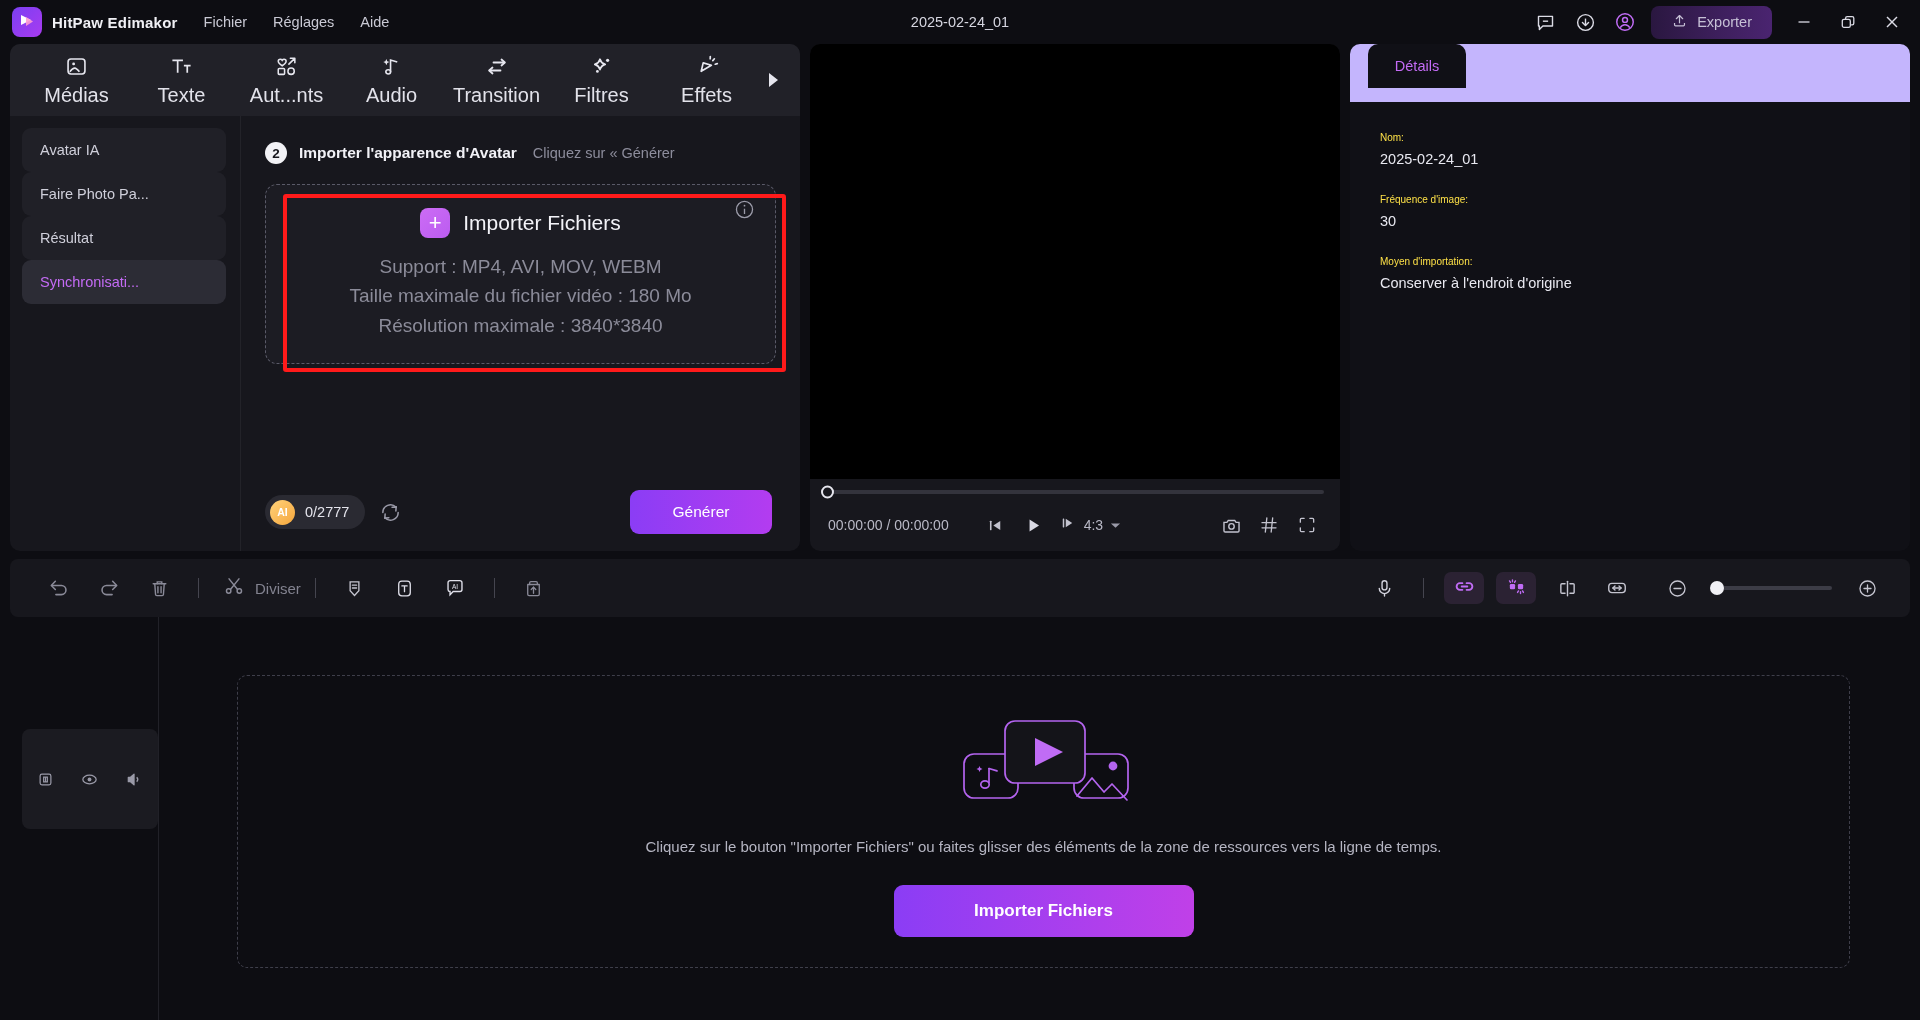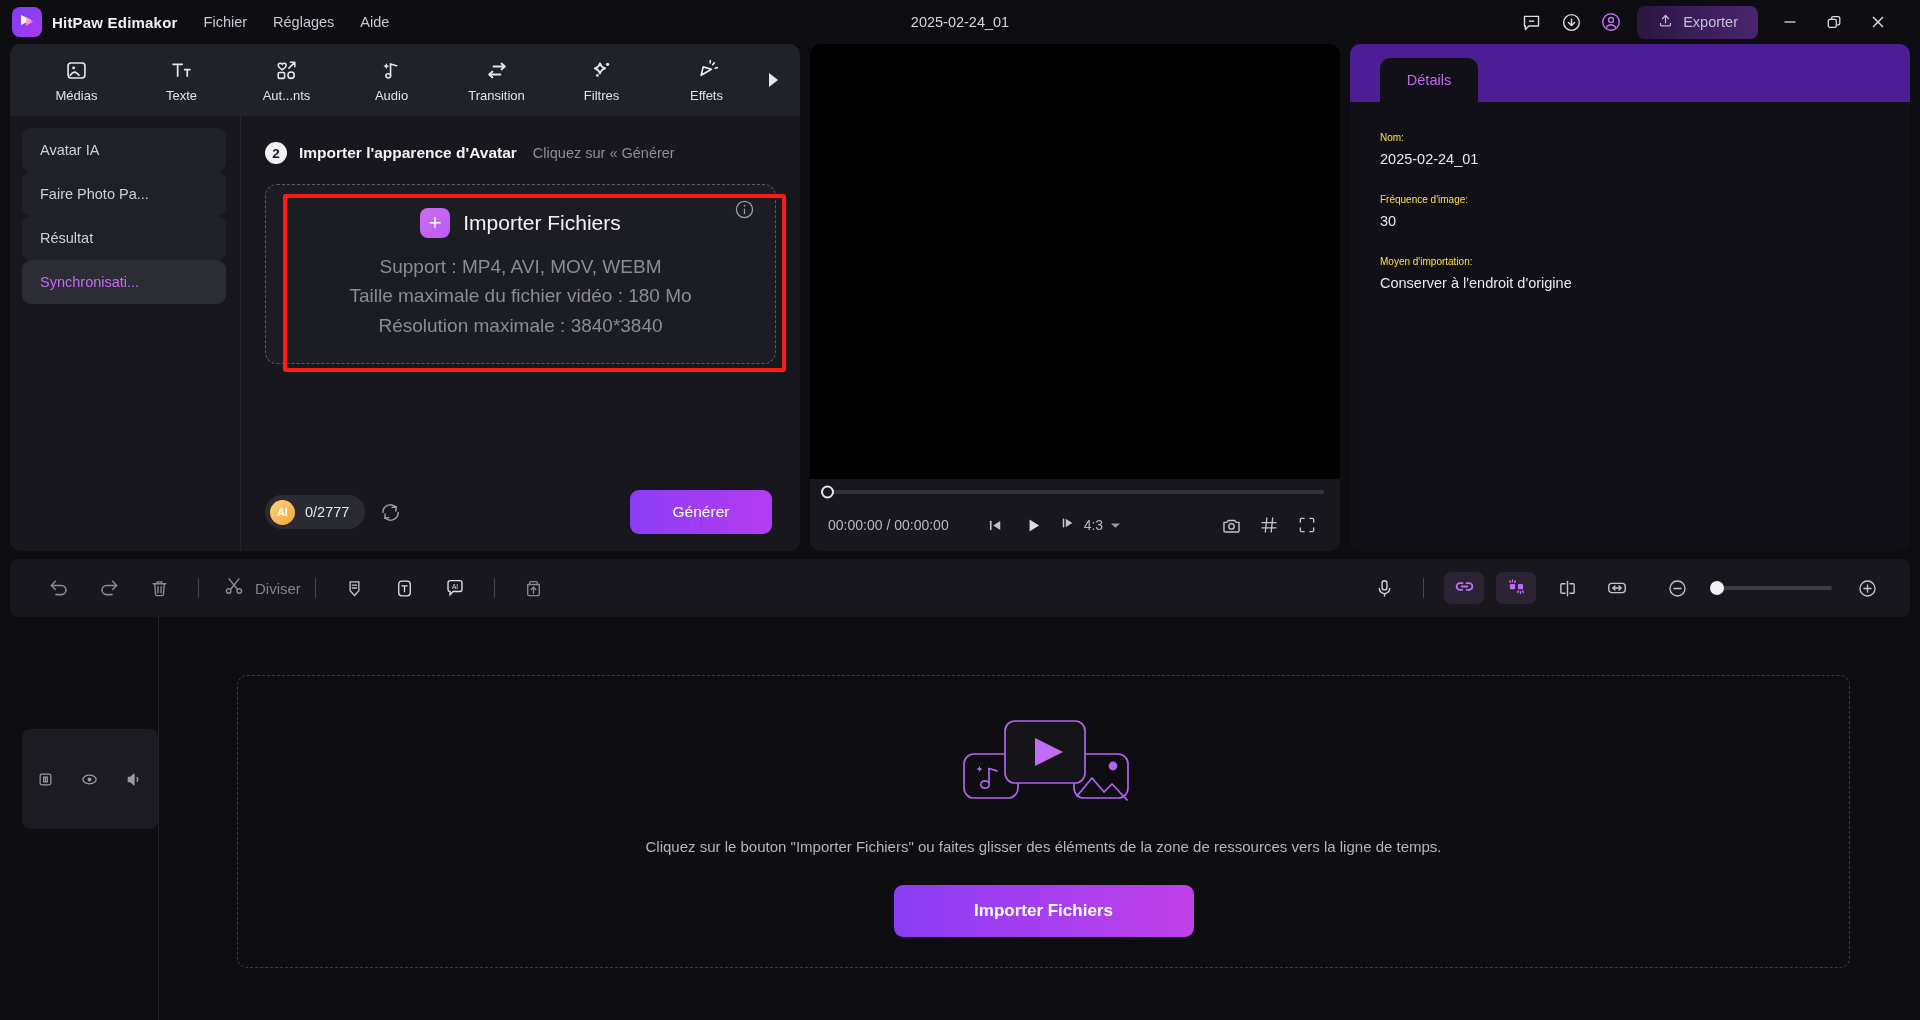--- a/index.html
+++ b/index.html
@@ -26,21 +26,21 @@
     display: flex; align-items: center; justify-content: center;
     margin-right: 10px;
   }
   .logo svg { display:block; }
   .app-name { font-size: 15px; font-weight: bold; color: #f0f0f5; margin-right: 26px; letter-spacing: .2px; }
   .menu-item { font-size: 14.5px; color: #c9c9d4; margin-right: 26px; cursor: default; }
   .doc-title {
     position: absolute; left: 0; right: 0; text-align: center;
     font-size: 14.5px; color: #d6d6e0; pointer-events: none;
   }
-  .tb-right { margin-left: auto; display: flex; align-items: center; gap: 0; padding-right: 20px; z-index: 2; }
+  .tb-right { margin-left: auto; display: flex; align-items: center; gap: 0; padding-right: 6px; z-index: 2; }
   .tb-icon { width: 40px; height: 44px; display: flex; align-items: center; justify-content: center; cursor: pointer; }
   .export-btn {
     display: flex; align-items: center; gap: 9px;
     height: 33px; padding: 0 20px; margin: 0 10px 0 6px;
     border-radius: 8px;
     background: linear-gradient(90deg, #2a1740 0%, #3d1f5c 55%, #4a2470 100%);
     border: none; color: #c6c0d6; font-size: 14.5px;
     font-family: "Liberation Sans", sans-serif; cursor: pointer;
   }
   .win-btn { width: 44px; height: 44px; display:flex; align-items:center; justify-content:center; cursor: pointer; }
@@ -55,21 +55,21 @@
   }
   .tool-tabs {
     height: 72px; min-height: 72px; background: #212128;
     display: flex; align-items: center; padding-left: 14px; position: relative;
   }
   .tool-tab {
     width: 105px; height: 72px;
     display: flex; flex-direction: column; align-items: center; justify-content: center;
     gap: 4px; cursor: pointer;
   }
-  .tool-tab .tt-label { font-size: 13px; color: #e2e2ea; }
+  .tool-tab .tt-label { font-size: 20px; color: #e2e2ea; }
   .tool-tab .tt-ico { height: 26px; display:flex; align-items:center; justify-content:center; }
   .tabs-arrow {
     position: absolute; right: 14px; top: 0; height: 72px; width: 26px;
     display:flex; align-items:center; justify-content:center; cursor: pointer;
   }
   .left-body { flex: 1; display: flex; min-height: 0; }
   .side-list { width: 230px; padding: 12px 14px 0 12px; display: flex; flex-direction: column; }
   .side-item {
     height: 44px; border-radius: 9px; background: #202027;
     display: flex; align-items: center; padding-left: 18px;
@@ -150,21 +150,21 @@
   .ctrl-ico { width: 38px; height: 34px; display: flex; align-items: center; justify-content: center; cursor: pointer; }
   .ratio-box { display: flex; align-items: center; gap: 7px; cursor: pointer; margin: 0 4px 0 6px; }
   .ratio-text { font-size: 14px; color: #b9b9c6; }
   .ctrl-spacer { flex: 1; }
 
   
   .details-panel {
     width: 560px; background: #101016; border-radius: 10px;
     display: flex; flex-direction: column; overflow: hidden;
   }
-  .det-tabbar { height: 58px; min-height: 58px; background: #4c1d95; display: flex; align-items: flex-end; padding-left: 30px; }
+  .det-tabbar { height: 58px; min-height: 58px; background: #c4b5fd; display: flex; align-items: flex-start; padding-left: 18px; }
   .det-tab {
     height: 44px; min-width: 98px; border-radius: 10px 10px 0 0; background: #101016;
     display: flex; align-items: center; justify-content: center;
     font-size: 14.5px; color: #c46bf5; cursor: pointer;
   }
   .det-body { padding: 30px 30px 0 30px; }
   .det-label { font-size: 10px; color: #fde047; margin-bottom: 8px; }
   .det-value { font-size: 14.5px; color: #e8e8f0; margin-bottom: 27px; }
 
   

